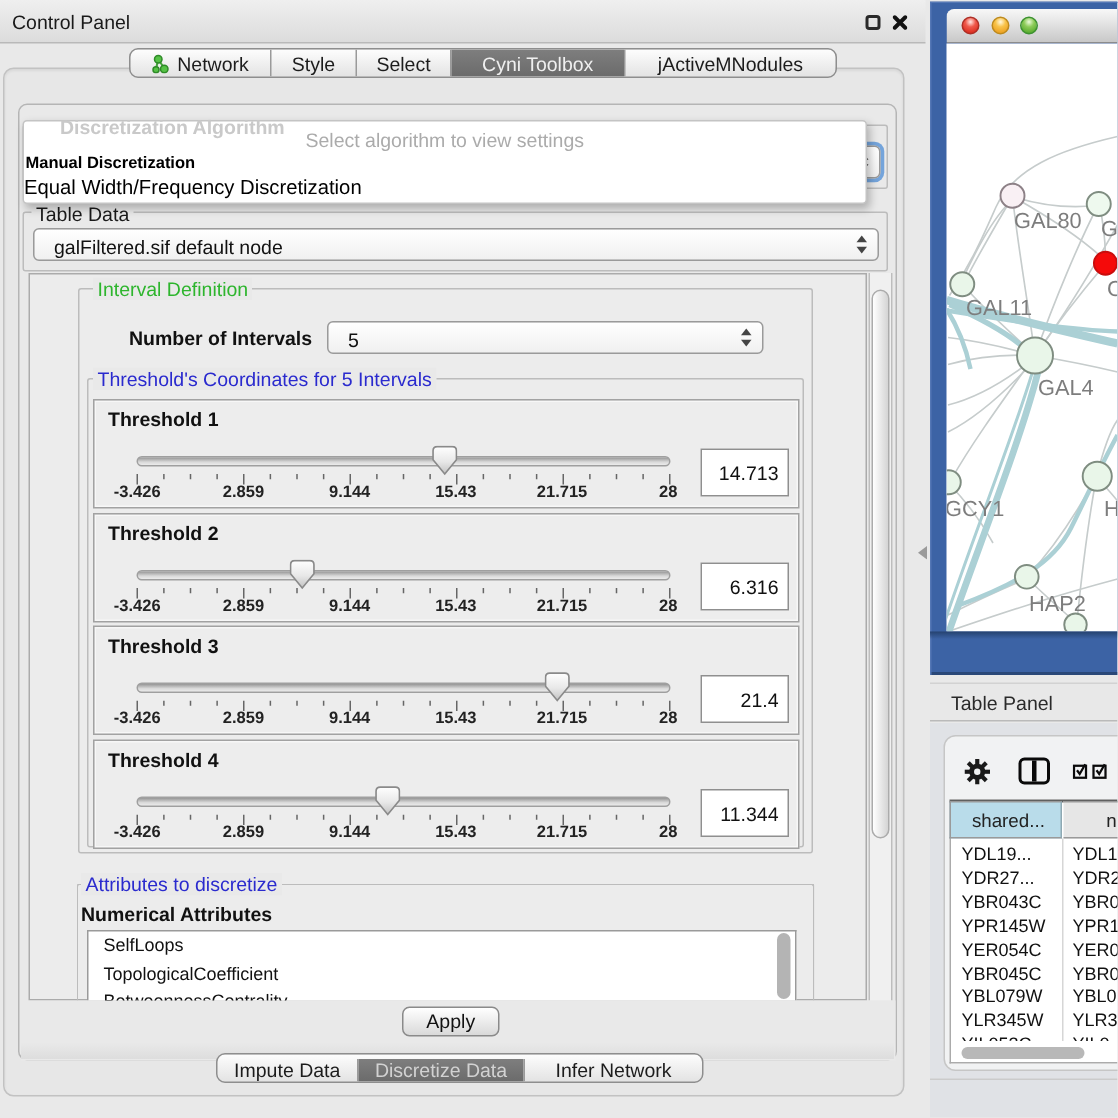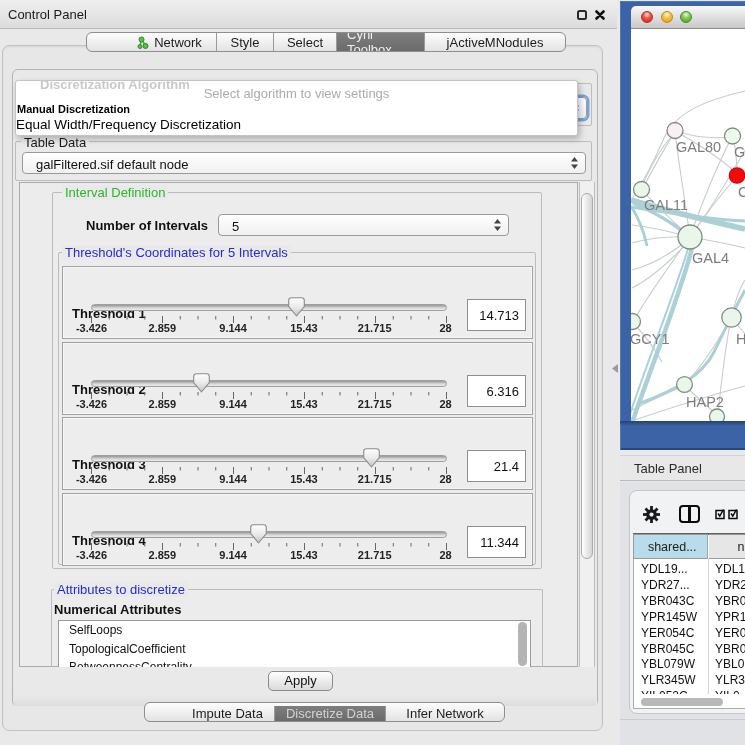--- a/index.html
+++ b/index.html
@@ -14,21 +14,21 @@
 #titletext { left:8px; top:7px; font-size:13px; color:#1a1a1a; }
 #btn-sq { left:577px; top:10px; width:10px; height:10px; border:2px solid #2a2a2a; border-radius:2.5px; }
 #outer-frame { left:2px; top:45px; width:601px; height:686px;
   border:1px solid #c2c2c2; border-radius:7px; background:#e7e7e7;
   box-shadow:inset 0 1px 2px rgba(0,0,0,0.08); }
 #inner-panel { left:12px; top:69px; width:586px; height:638px;
   border:1px solid #b5b5b5; border-radius:6px; background:#e9e9e9; }
 
 
 .tabstrip { display:flex; height:20px; border:1px solid #8e8e8e; border-radius:6px;
-  overflow:hidden; background:linear-gradient(#fdfdfd,#e3e3e3);padding-left:36px; }
+  overflow:hidden; background:linear-gradient(#fdfdfd,#e3e3e3); }
 .tab { font-size:13px; color:#1c1c1c; display:flex; align-items:center;
   justify-content:center; border-right:1px solid #9a9a9a; padding:0 10px; }
 .tab:last-child { border-right:none; }
 .tab.sel { background:linear-gradient(#7e7e7e,#6b6b6b); color:#efefef; }
 #toptabs { left:86px; top:32px; }
 #bottabs { left:144px; top:702px;align-items:flex-end; }
 
 
 .group { position:absolute; border:1px solid #bcbcbc; border-radius:2px; }
 .gtitle { position:absolute; font-size:13px; background:#e9e9e9; padding:0 3px; }
@@ -45,21 +45,21 @@
 #vsb-track { left:579px; top:182px; width:16px; height:485px; background:#f0f0f0;
   border-left:1px solid #bdbdbd; border-right:1px solid #bdbdbd; }
 #vsb-thumb { left:581px; top:193px; width:12px; height:366px;
   background:linear-gradient(90deg,#ffffff,#d4d4d4); border:1px solid #ababab;
   border-radius:6px; }
 
 
 .tbox { position:absolute; left:62px; width:471px; height:73px;
   border:1px solid #a2a2a2; background:#ededed;
   box-shadow:inset 0 0 0 1px #f7f7f7; }
-.tname { position:absolute; left:9px; top:5px; font-size:13px; font-weight:bold; color:#111;margin-top:34px; }
+.tname { position:absolute; left:9px; top:5px; font-size:13px; font-weight:bold; color:#111; }
 .track { position:absolute; left:28px; top:37px; width:356px; height:7px;
   border-radius:4px; background:linear-gradient(#969696,#d9d9d9 60%,#ebebeb);
   border:1px solid #9f9f9f; }
 .vbox { position:absolute; left:404px; top:32px; width:59px; height:32px;
   background:#fff; border:1px solid #8f8f8f; font-size:13px; color:#111;
   text-align:right; line-height:31px; padding-right:6px; }
 .ticklbl { position:absolute; top:55px; font-size:11px; font-weight:bold;
   color:#222; width:50px; margin-left:-25px; text-align:center; }
 .thumb { position:absolute; top:30px; width:17px; height:20px; margin-left:-8.5px; }
 
@@ -120,21 +120,21 @@
 
   <div class="abs tabstrip" id="toptabs">
     <div class="tab" style="width:94px"><svg width="12" height="13" style="margin-right:5px">
           <path d="M4.5 3.5 L8.5 9.5 M4.5 3.5 L3 10" stroke="#46a33c" stroke-width="1.4"></path>
           <circle cx="4.5" cy="3.5" r="2.5" fill="#55c245" stroke="#2f8a28" stroke-width="1"></circle>
           <circle cx="8.5" cy="10" r="2.5" fill="#55c245" stroke="#2f8a28" stroke-width="1"></circle>
           <circle cx="3" cy="10.5" r="2" fill="#55c245" stroke="#2f8a28" stroke-width="1"></circle>
         </svg>Network</div>
     <div class="tab" style="width:57px">Style</div>
     <div class="tab" style="width:63px">Select</div>
-    <div class="tab sel" style="width:88px">Cyni Toolbox</div>
+    <div class="tab sel" style="width:116px">Cyni Toolbox</div>
     <div class="tab" style="width:140px">jActiveMNodules</div>
   </div>
 
   <div class="group" style="left:15px;top:83px;width:577px;height:43px"></div>
   <div class="combo" style="left:22px;top:97px;width:565px;height:22px;
     box-shadow:0 0 0 2.5px rgba(95,152,216,0.85)">
     <svg class="arrows" width="9" height="14">
         <path d="M4.5 1 L8 5.5 L1 5.5 Z" fill="#444"></path>
         <path d="M4.5 13 L1 8.5 L8 8.5 Z" fill="#444"></path>
       </svg>

